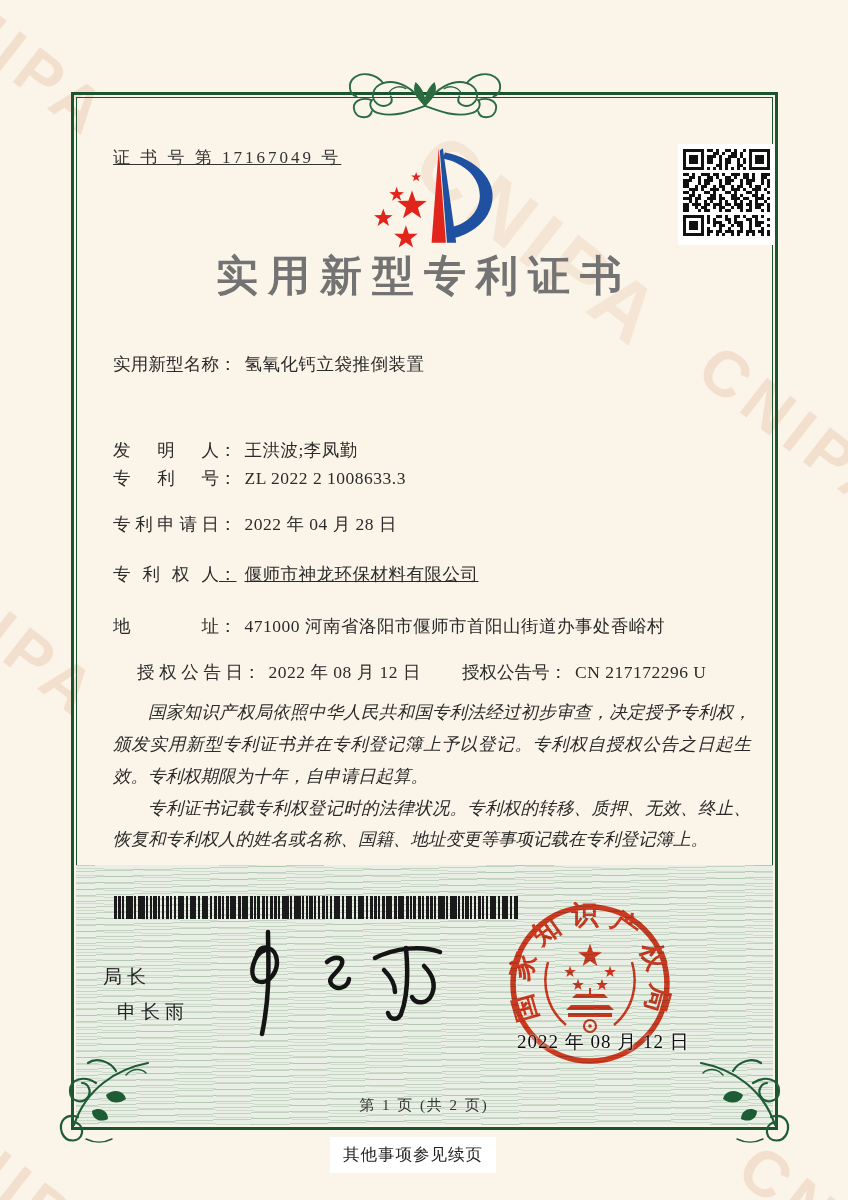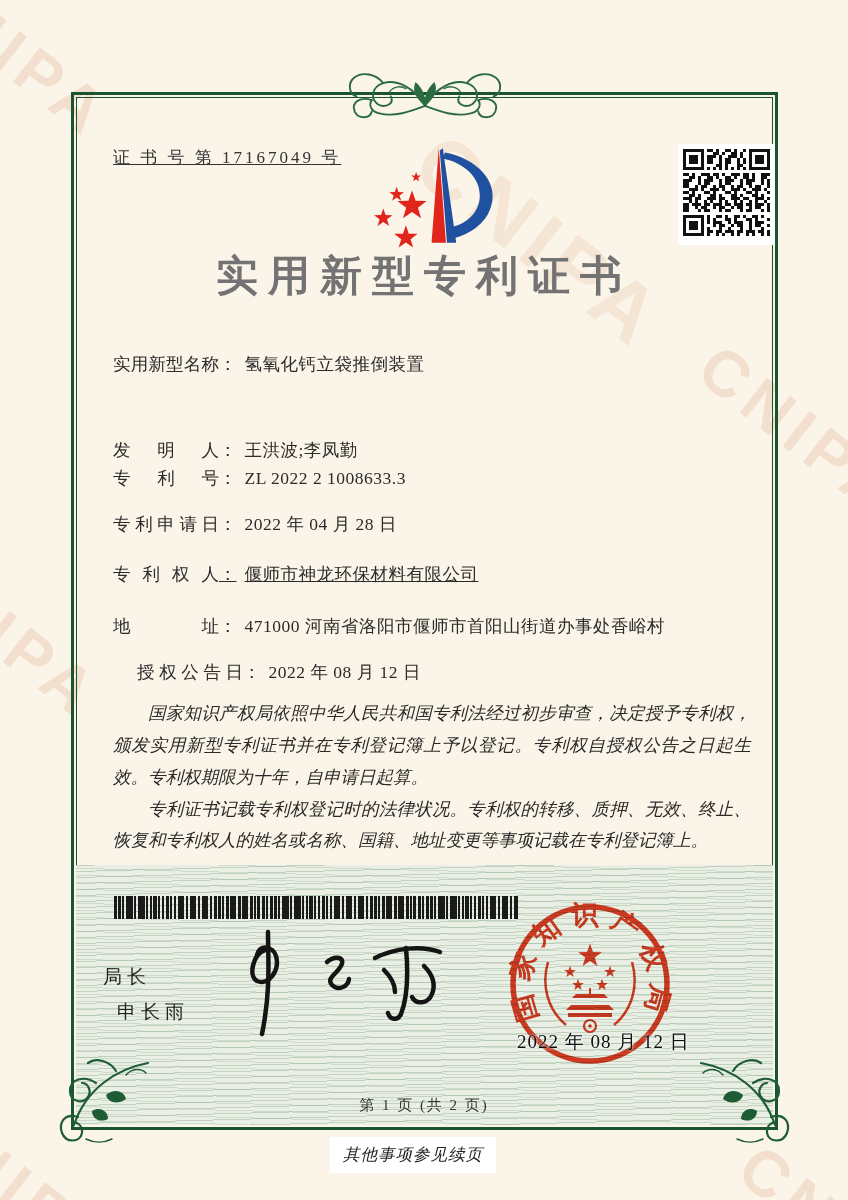--- a/index.html
+++ b/index.html
@@ -63,21 +63,21 @@
   .flabel.natural{width:auto;text-align:left;text-align-last:auto;}
   .fcolon{margin-right:8px;}
   .fvalue{letter-spacing:0.5px;}
   .pair2{position:absolute;left:325px;top:0;white-space:nowrap;}
   
   .bodytext{
     position:absolute;left:113px;width:638px;top:698px;z-index:4;
     font-size:17.5px;line-height:1.82;text-align:justify;
     font-style:italic;color:#2a2a2a;
   }
-  .bodytext p{margin:0;text-indent:2em;}
+  .bodytext p{margin:0;text-indent:2em;font-family:Liberation Mono, monospace;}
   
   .barcode{
     position:absolute;left:114px;top:896px;width:404px;height:23px;z-index:4;
     background-image:
       repeating-linear-gradient(90deg,#1a1a1a 0 2px,transparent 2px 4px),
       repeating-linear-gradient(90deg,#1a1a1a 0 1px,transparent 1px 6px),
       repeating-linear-gradient(90deg,#1a1a1a 0 3px,transparent 3px 13px);
   }
   .director-title{position:absolute;left:103px;top:964px;z-index:4;font-size:19px;letter-spacing:5px;color:#222;}
   .director-name{position:absolute;left:117px;top:999px;z-index:4;font-size:19px;letter-spacing:5px;color:#222;}
@@ -88,21 +88,21 @@
     font-size:19px;letter-spacing:1px;color:#0d0d0d;white-space:nowrap;
     text-shadow:0 0 2px rgba(255,255,255,.95),0 0 4px rgba(255,255,255,.8);
   }
   .pageinfo{
     position:absolute;left:0;right:0;top:1096px;z-index:4;
     text-align:center;font-size:15px;letter-spacing:2px;color:#333;
   }
   .contnote{
     position:absolute;left:330px;top:1137px;z-index:4;
     background:#fff;padding:7px 13px;font-size:16.5px;
-    font-style:italic;letter-spacing:1px;color:#222;
+    letter-spacing:1px;color:#222;
   }
 </style>
 </head>
 <body>
 
 <svg width="0" height="0" style="position:absolute" aria-hidden="true">
   <defs>
     <path id="star" d="M0,-10 L2.35,-3.24 L9.51,-3.09 L3.8,1.24 L5.88,8.09 L0,4 L-5.88,8.09 L-3.8,1.24 L-9.51,-3.09 L-2.35,-3.24 Z"></path>
   </defs>
 </svg>
@@ -239,20 +239,23 @@
   <span class="flabel">专利申请日</span><span class="fcolon">：</span><span class="fvalue">2022 年 04 月 28 日</span>
 </div>
 <div class="frow" style="top:562px;text-decoration:underline;">
   <span class="flabel">专利权人</span><span class="fcolon">：</span><span class="fvalue">偃师市神龙环保材料有限公司</span>
 </div>
 <div class="frow" style="top:614px;">
   <span class="flabel">地址</span><span class="fcolon">：</span><span class="fvalue">471000 河南省洛阳市偃师市首阳山街道办事处香峪村</span>
 </div>
 <div class="frow" style="top:660px;width:640px;margin-left:24px;">
   <span class="flabel">授权公告日</span><span class="fcolon">：</span><span class="fvalue">2022 年 08 月 12 日</span>
+  <span class="pair2">
+    <span class="flabel natural">授权公告号</span><span class="fcolon">：</span><span class="fvalue">CN 217172296 U</span>
+  </span>
 </div>
 
 <div class="bodytext">
   <p>国家知识产权局依照中华人民共和国专利法经过初步审查，决定授予专利权，颁发实用新型专利证书并在专利登记簿上予以登记。专利权自授权公告之日起生效。专利权期限为十年，自申请日起算。</p>
   <p>专利证书记载专利权登记时的法律状况。专利权的转移、质押、无效、终止、恢复和专利权人的姓名或名称、国籍、地址变更等事项记载在专利登记簿上。</p>
 </div>
 
 <div class="barcode"></div>
 
 <div class="director-title">局长</div>

